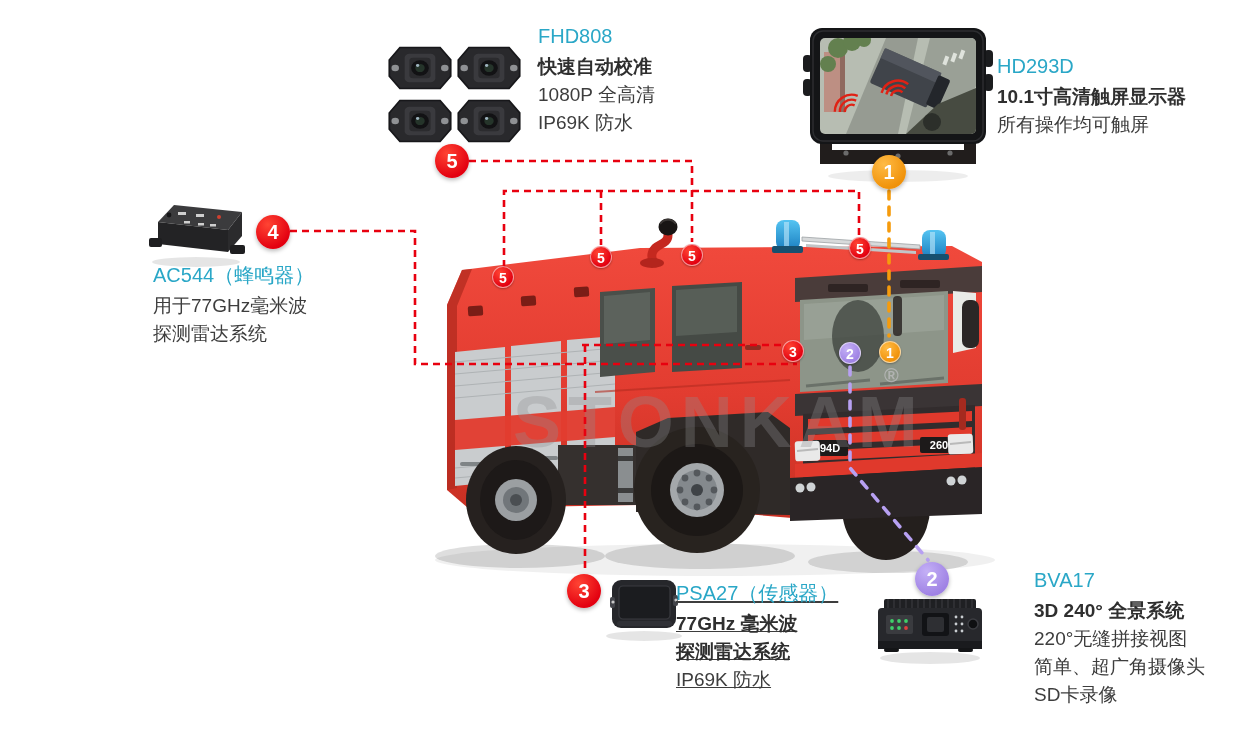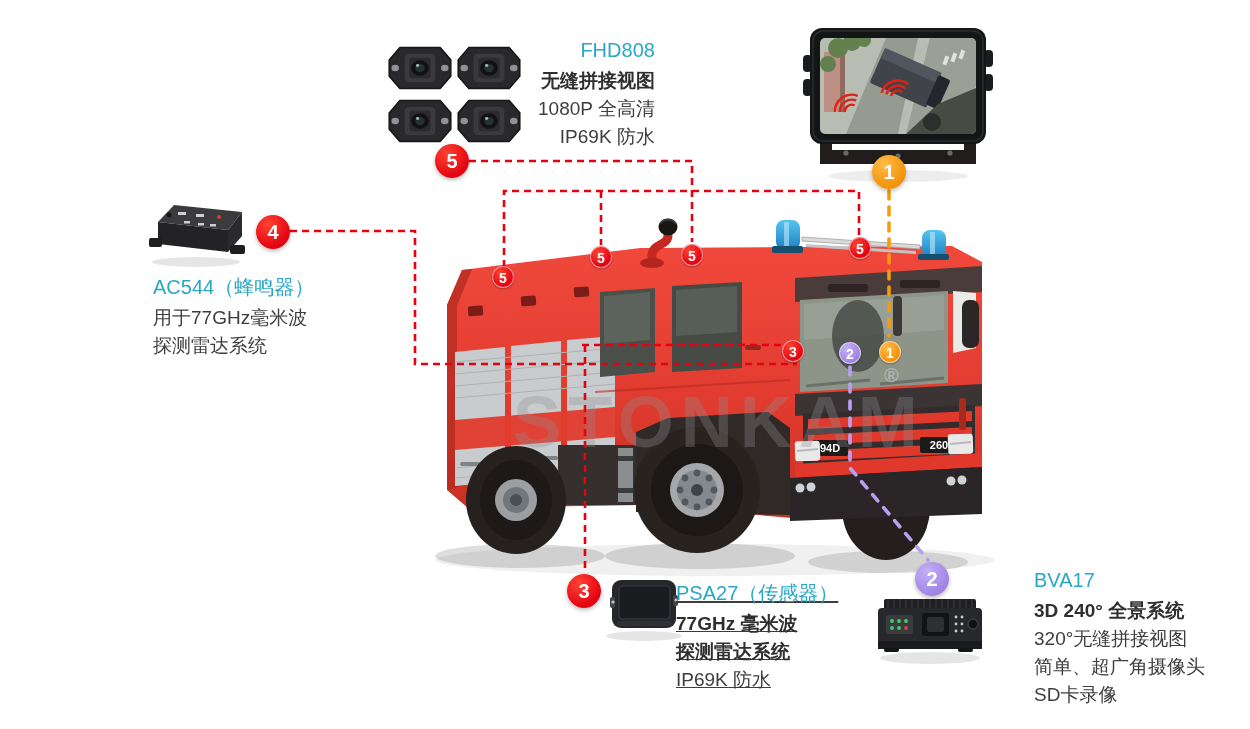--- a/index.html
+++ b/index.html
@@ -331,42 +331,47 @@
 <div class="badge badge-lg bg-orange" style="left:872px;top:155px;">1</div>
 
 <div class="badge badge-sm bg-red" style="left:492px;top:266px;">5</div>
 <div class="badge badge-sm bg-red" style="left:590px;top:246px;">5</div>
 <div class="badge badge-sm bg-red" style="left:681px;top:244px;">5</div>
 <div class="badge badge-sm bg-red" style="left:849px;top:237px;">5</div>
 <div class="badge badge-sm bg-red" style="left:782px;top:340px;">3</div>
 <div class="badge badge-sm bg-purple" style="left:839px;top:342px;">2</div>
 <div class="badge badge-sm bg-orange" style="left:879px;top:341px;">1</div>
 
-<div class="callout" style="left:538px;top:40px;text-align:right;">
+<div class="callout" style="left:538px;top:26px;">
   <p class="code">FHD808</p>
-  <p class="b">无缝拼接视图</p>
+  <p class="b">快速自动校准</p>
   <p>1080P 全高清</p>
   <p>IP69K 防水</p>
 </div>
 
-
-<div class="callout" style="left:153px;top:277px;">
+<div class="callout" style="left:997px;top:56px;">
+  <p class="code">HD293D</p>
+  <p class="b">10.1寸高清触屏显示器</p>
+  <p>所有操作均可触屏</p>
+</div>
+
+<div class="callout" style="left:153px;top:265px;">
   <p class="code">AC544（蜂鸣器）</p>
   <p>用于77GHz毫米波</p>
   <p>探测雷达系统</p>
 </div>
 
 <div class="callout" style="left:676px;top:583px;text-decoration:underline;">
   <p class="code">PSA27（传感器）</p>
   <p class="b">77GHz 毫米波</p>
   <p class="b">探测雷达系统</p>
   <p>IP69K 防水</p>
 </div>
 
 <div class="callout" style="left:1034px;top:570px;">
   <p class="code">BVA17</p>
   <p class="b">3D 240° 全景系统</p>
-  <p>320°无缝拼接视图</p>
+  <p>220°无缝拼接视图</p>
   <p>简单、超广角摄像头</p>
   <p>SD卡录像</p>
 </div>
 
 </div>
 
 </body></html>

